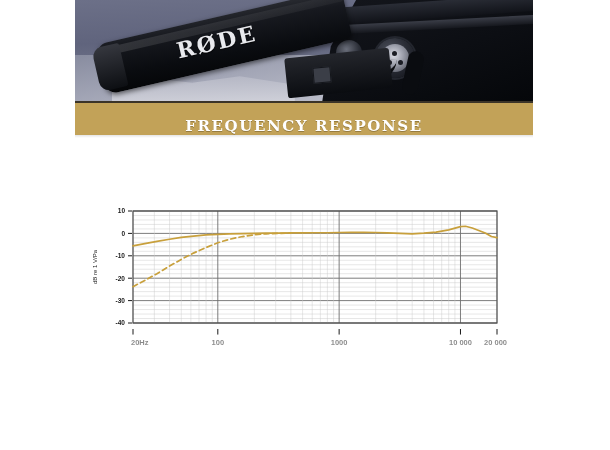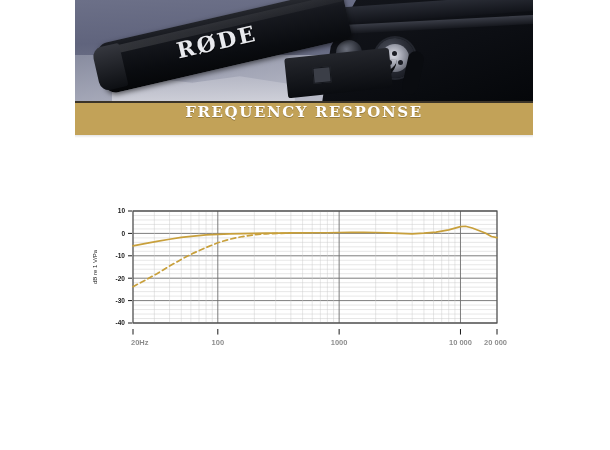--- a/index.html
+++ b/index.html
@@ -100,21 +100,21 @@
     position:absolute;left:52%;top:66%;width:16px;height:14px;
     background:#3b3e47;border:1px solid #14161b;transform:rotate(-5deg);
   }
 
   
   .banner{
     position:absolute;left:75px;top:101px;width:458px;height:34px;
     background:#c2a258;
     border-top:2px solid #3b3428;
     box-sizing:border-box;
-    display:flex;align-items:flex-start;justify-content:center;
+    display:flex;align-items:flex-end;justify-content:center;
   }
   .banner-title{
     color:#ffffff;font-family:"DejaVu Serif",serif;font-weight:bold;
     font-size:15px;letter-spacing:1.6px;
     text-shadow:0 1px 0 rgba(120,98,48,.6);
     white-space:nowrap;
   }
   .banner-shadow{
     position:absolute;left:75px;top:135px;width:458px;height:3px;
     background:linear-gradient(180deg,rgba(0,0,0,.10),rgba(0,0,0,0));

